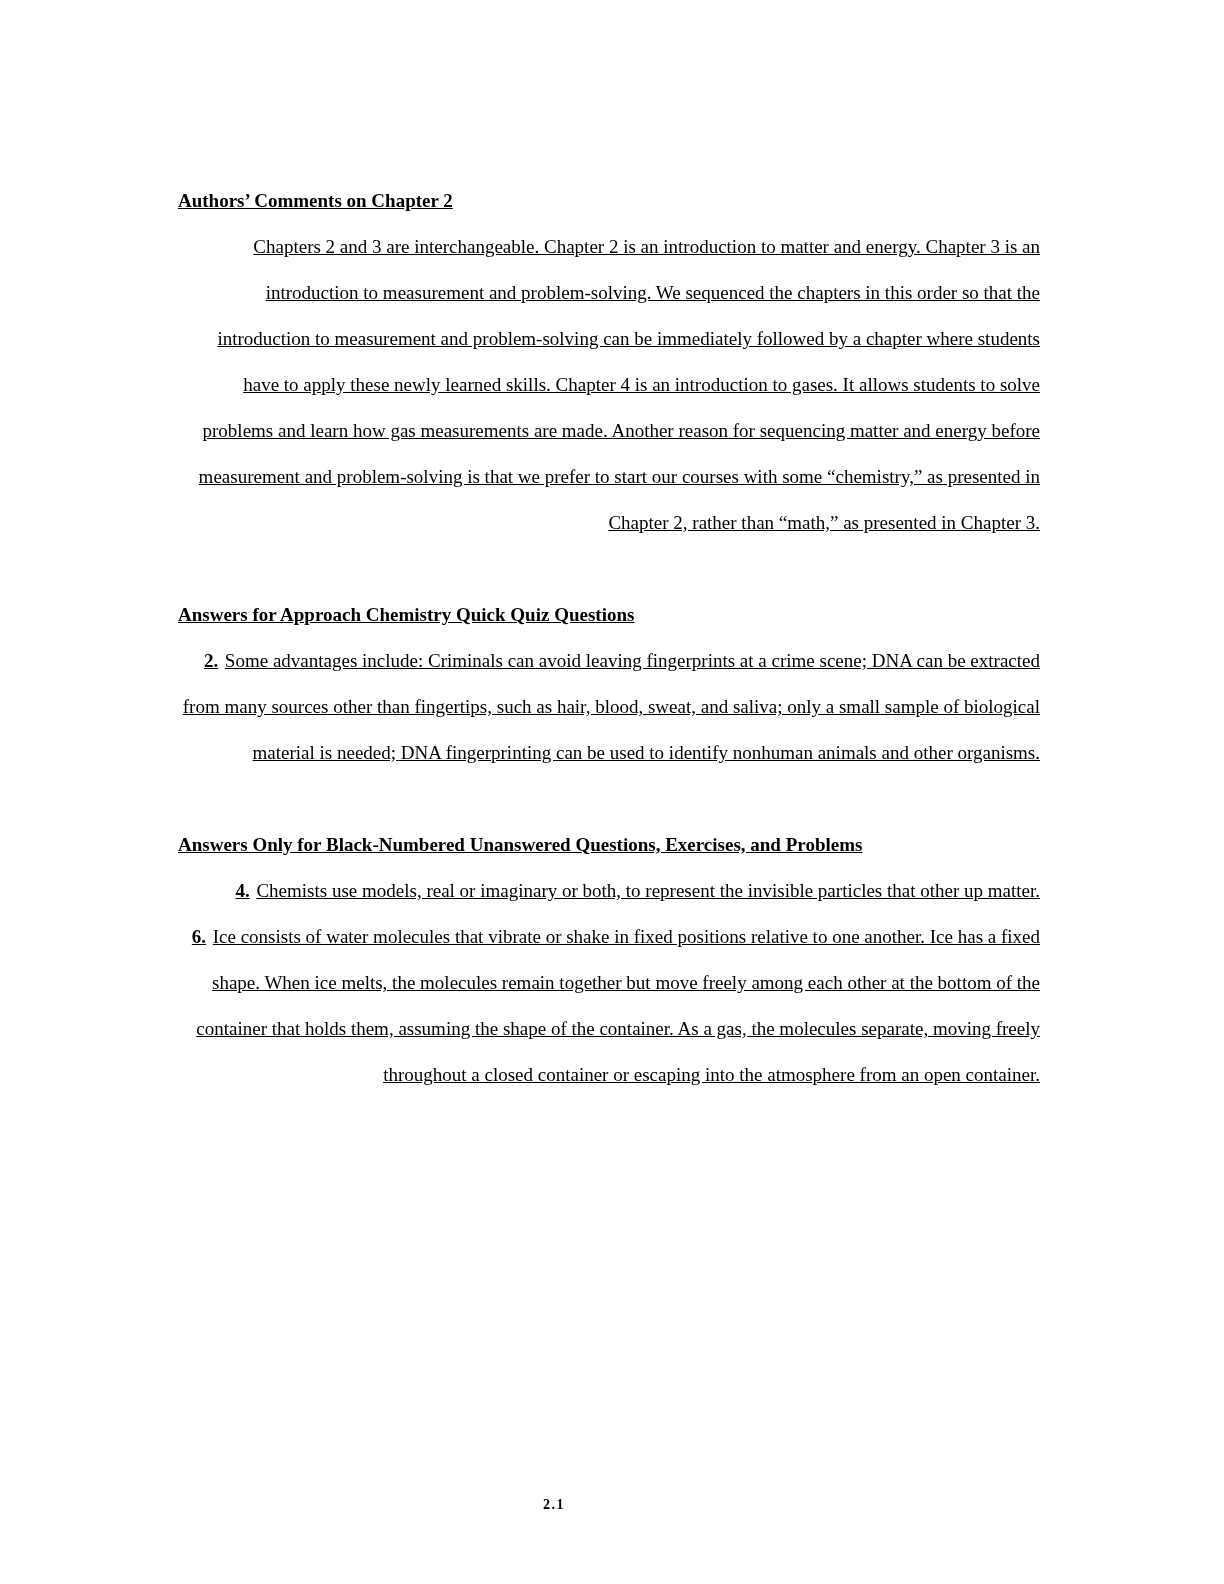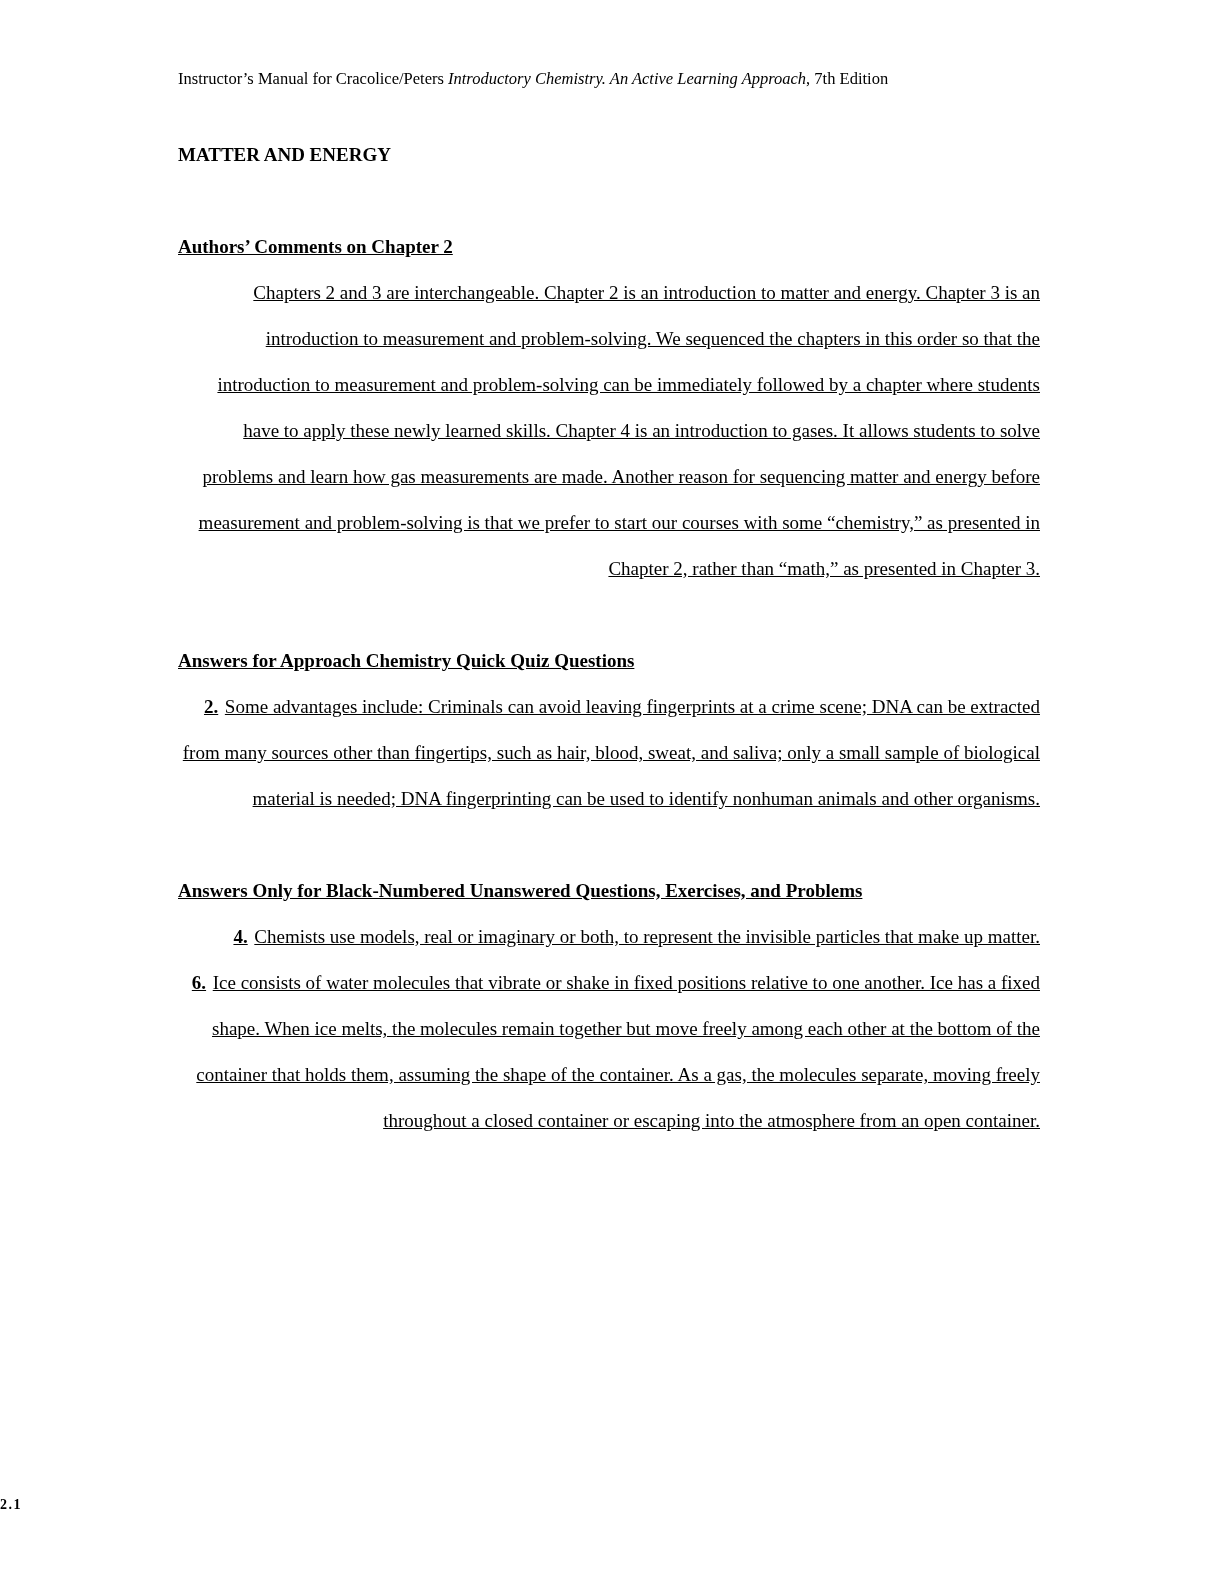--- a/index.html
+++ b/index.html
@@ -38,49 +38,48 @@
   }
   .bold { font-weight: bold; }
   .sec { margin-top: 46px; text-decoration: underline; }
   .para { text-align: right; }
   .item b { margin-right: 0.35em; }
   .page-footer {
     position: absolute;
     left: 0;
     top: 1497px;
     width: 1108px;
+    text-align: center;
     font-size: 14px;
     font-weight: bold;
     letter-spacing: 1.5px;
   }
 </style>
 </head>
 <body>
 
 <div class="page">
 
-  <div class="running-header"><span>Instructor’s Manual for Cracolice/Peters </span><em>Introductory Chemistry. An Active Learning Approach</em><span>, 7th Edition</span></div>
 
   <div class="main">
 
-    <p class="bold">MATTER AND ENERGY</p>
 
     <section class="sec">
       <p class="bold">Authors’ Comments on Chapter 2</p>
       <p class="para">Chapters 2 and 3 are interchangeable. Chapter 2 is an introduction to matter and energy. Chapter 3 is an introduction to measurement and problem-solving. We sequenced the chapters in this order so that the introduction to measurement and problem-solving can be immediately followed by a chapter where students have to apply these newly learned skills. Chapter 4 is an introduction to gases. It allows students to solve problems and learn how gas measurements are made. Another reason for sequencing matter and energy before measurement and problem-solving is that we prefer to start our courses with some “chemistry,” as presented in Chapter 2, rather than “math,” as presented in Chapter 3.</p>
     </section>
 
     <section class="sec">
       <p class="bold">Answers for Approach Chemistry Quick Quiz Questions</p>
       <p class="para item"><b>2.</b><span>Some advantages include: Criminals can avoid leaving fingerprints at a crime scene; DNA can be extracted from many sources other than fingertips, such as hair, blood, sweat, and saliva; only a small sample of biological material is needed; DNA fingerprinting can be used to identify nonhuman animals and other organisms.</span></p>
     </section>
 
     <section class="sec">
       <p class="bold">Answers Only for Black-Numbered Unanswered Questions, Exercises, and Problems</p>
-      <p class="para item"><b>4.</b><span>Chemists use models, real or imaginary or both, to represent the invisible particles that make up matter.</span></p>
+      <p class="para item"><b>4.</b><span>Chemists use models, real or imaginary or both, to represent the invisible particles that other up matter.</span></p>
       <p class="para item"><b>6.</b><span>Ice consists of water molecules that vibrate or shake in fixed positions relative to one another. Ice has a fixed shape. When ice melts, the molecules remain together but move freely among each other at the bottom of the container that holds them, assuming the shape of the container. As a gas, the molecules separate, moving freely throughout a closed container or escaping into the atmosphere from an open container.</span></p>
     </section>
 
   </div>
 
   <div class="page-footer">2.1</div>
 
 </div>
 
 </body></html>

